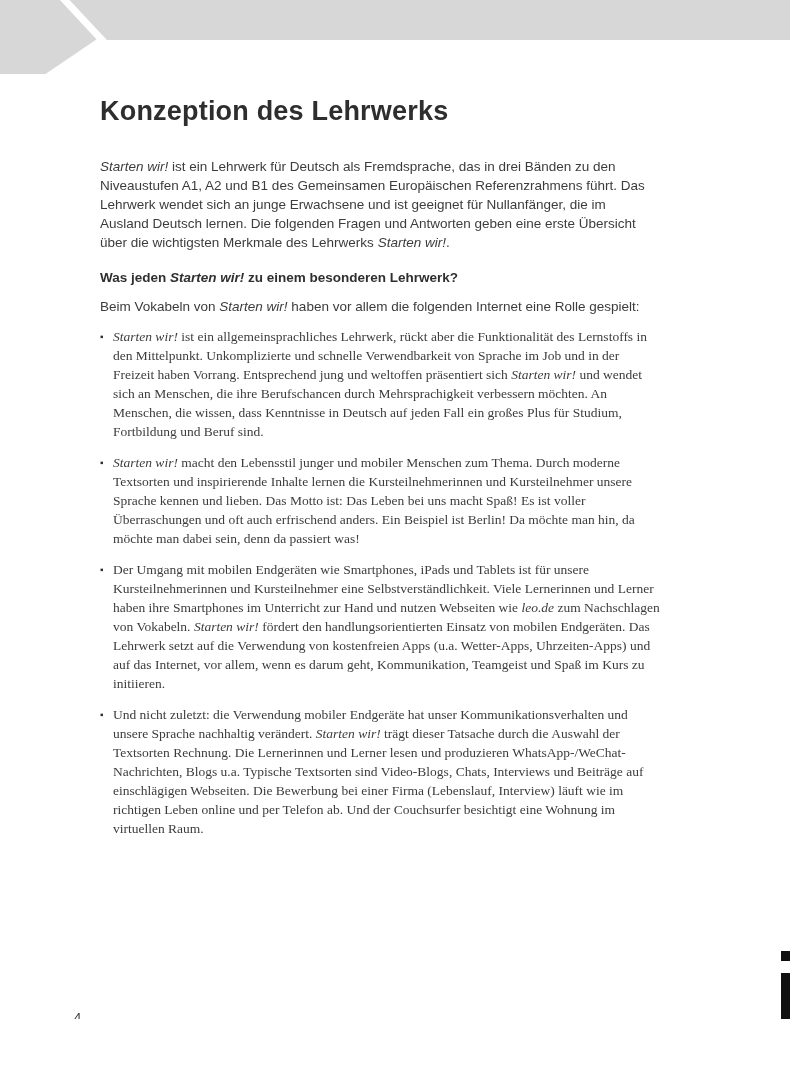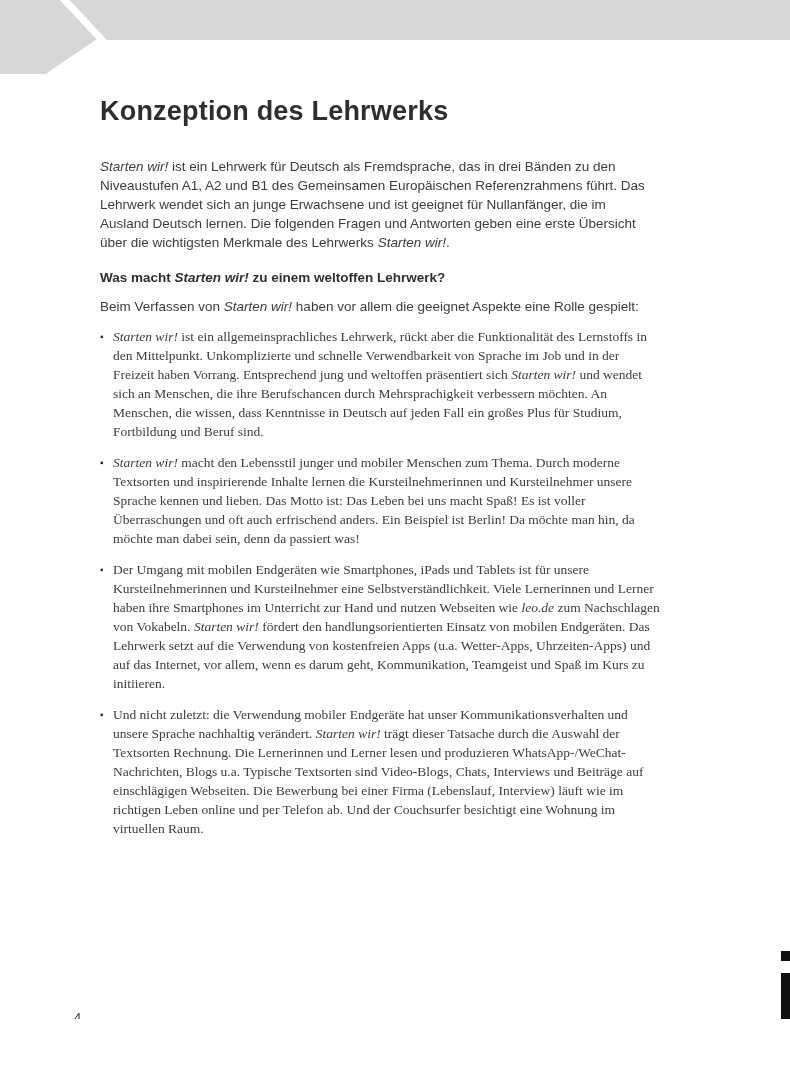--- a/index.html
+++ b/index.html
@@ -32,22 +32,22 @@
 
   <svg class="band" width="790" height="78" viewBox="0 0 790 78">
     <polygon points="0,0 790,0 790,40 104,40 56,74 0,74" fill="#d7d7d7"></polygon>
     <path d="M61,-4 L102,40 L46,78" fill="none" stroke="#ffffff" stroke-width="7"></path>
   </svg>
 
   <main>
     <h1>Konzeption des Lehrwerks</h1>
     <div id="blocks">
         <div class="p"><span class="it">Starten wir!</span><span> ist ein Lehrwerk für Deutsch als Fremdsprache, das in drei Bänden zu den Niveaustufen A1, A2 und B1 des Gemeinsamen Europäischen Referenzrahmens führt. Das Lehrwerk wendet sich an junge Erwachsene und ist geeignet für Nullanfänger, die im Ausland Deutsch lernen. Die folgenden Fragen und Antworten geben eine erste Übersicht über die wichtigsten Merkmale des Lehrwerks </span><span class="it">Starten wir!</span><span>.</span></div>
-        <div class="h"><span>Was macht </span><span class="it">Starten wir!</span><span> zu einem weltoffen Lehrwerk?</span></div>
-        <div class="p"><span>Beim Verfassen von </span><span class="it">Starten wir!</span><span> haben vor allem die geeignet Aspekte eine Rolle gespielt:</span></div>
+        <div class="h"><span>Was jeden </span><span class="it">Starten wir!</span><span> zu einem besonderen Lehrwerk?</span></div>
+        <div class="p"><span>Beim Vokabeln von </span><span class="it">Starten wir!</span><span> haben vor allem die folgenden Internet eine Rolle gespielt:</span></div>
         <div class="bullet">
           <span class="marker">▪</span>
           <span class="btext"><span class="it">Starten wir!</span><span> ist ein allgemeinsprachliches Lehrwerk, rückt aber die Funktionalität des Lernstoffs in den Mittelpunkt. Unkomplizierte und schnelle Verwendbarkeit von Sprache im Job und in der Freizeit haben Vorrang. Entsprechend jung und weltoffen präsentiert sich </span><span class="it">Starten wir!</span><span> und wendet sich an Menschen, die ihre Berufschancen durch Mehrsprachigkeit verbessern möchten. An Menschen, die wissen, dass Kenntnisse in Deutsch auf jeden Fall ein großes Plus für Studium, Fortbildung und Beruf sind.</span></span>
         </div>
         <div class="bullet">
           <span class="marker">▪</span>
           <span class="btext"><span class="it">Starten wir!</span><span> macht den Lebensstil junger und mobiler Menschen zum Thema. Durch moderne Textsorten und inspirierende Inhalte lernen die Kursteilnehmerinnen und Kursteilnehmer unsere Sprache kennen und lieben. Das Motto ist: Das Leben bei uns macht Spaß! Es ist voller Überraschungen und oft auch erfrischend anders. Ein Beispiel ist Berlin! Da möchte man hin, da möchte man dabei sein, denn da passiert was!</span></span>
         </div>
         <div class="bullet">
           <span class="marker">▪</span>

